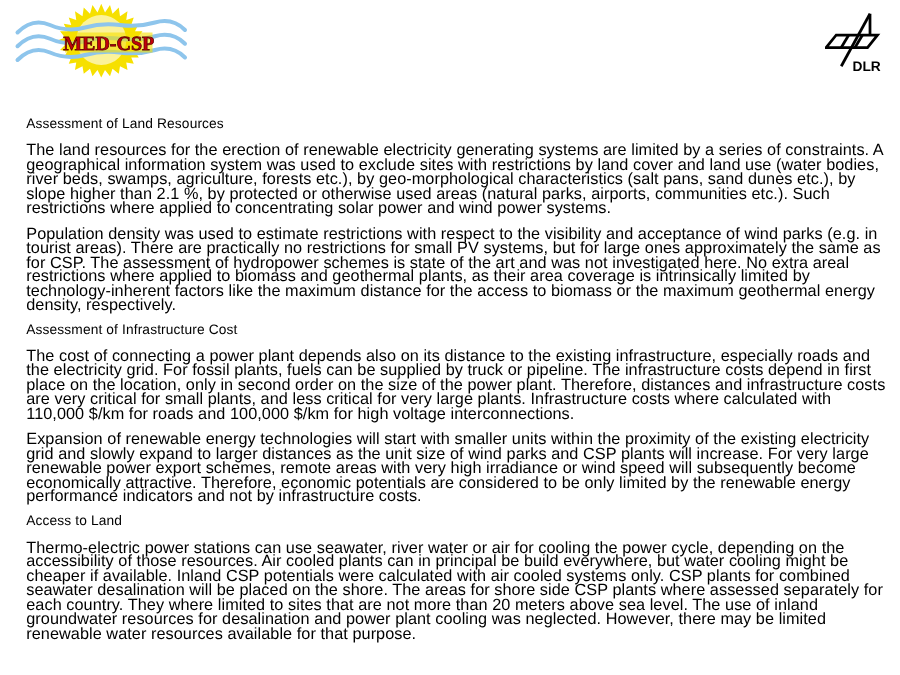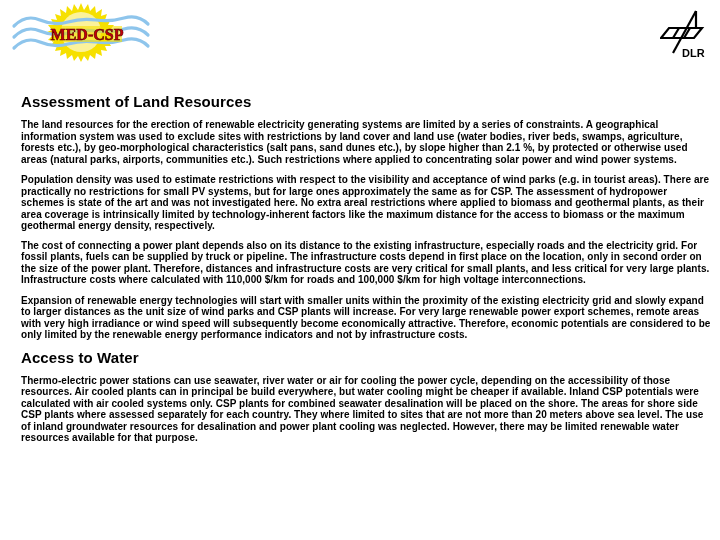--- a/index.html
+++ b/index.html
@@ -1,21 +1,21 @@
 <!DOCTYPE html>
 <html><head>
 <meta charset="utf-8">
 <style>
   html, body { margin:0; padding:0; background:#ffffff; }
   body { width:720px; height:540px; position:relative; overflow:hidden; font-family:"Liberation Sans", sans-serif; color:#000; }
   .logo-med { position:absolute; left:6px; top:0px; width:150px; height:64px; }
   .logo-dlr { position:absolute; left:660px; top:8px; width:52px; height:52px;text-decoration:underline; }
   .content { position:absolute; left:21px; top:93px; width:690px; }
-  h2 { font-size:15px; font-weight:bold; margin:0 0 9px 0; letter-spacing:0.1px; }
-  p { font-size:10px; line-height:11.5px; margin:0 0 9px 0; letter-spacing:0.05px;font-weight:bold; }
+  h2 { font-size:11px; font-weight:normal; margin:0 0 9px 0; letter-spacing:0.1px; }
+  p { font-size:13px; line-height:11.5px; margin:0 0 9px 0; letter-spacing:0.05px; }
   .sec2 { margin-top:-1px; }
 </style>
 </head>
 <body>
 
 <div class="logo-med">
   <svg width="150" height="64" viewBox="0 0 150 64">
     <g>
       <polygon fill="#f6e000" points="75,3 78,10 82,4 84,11 89,6 90,13 96,9 95,16 101,14 99,20 105,19 102,25 108,25 104,30 109,32 104,36 108,40 102,41 105,46 99,46 101,51 95,50 96,56 90,53 89,59 84,55 82,61 78,56 75,62 72,56 68,61 66,55 61,59 60,53 54,56 55,50 49,51 51,46 45,46 48,41 42,40 46,36 41,32 46,30 42,25 48,25 45,19 51,20 49,14 55,16 54,9 60,13 61,6 66,11 68,4 72,10"></polygon>
       <circle cx="75" cy="32" r="20" fill="#fbf29a"></circle>
@@ -43,20 +43,21 @@
   </svg>
 </div>
 
 <div class="content">
   <section>
     <h2>Assessment of Land Resources</h2>
     <p>The land resources for the erection of renewable electricity generating systems are limited by  a series of constraints. A geographical information system was used to exclude sites with restrictions by land cover and land use (water bodies, river beds, swamps, agriculture, forests etc.), by geo-morphological characteristics (salt pans, sand dunes etc.), by slope higher than 2.1 %, by protected or otherwise used areas (natural parks, airports, communities etc.). Such restrictions where applied to concentrating solar power and wind power systems.</p>
     <p>Population density was used to estimate restrictions with respect to the visibility and acceptance of wind parks (e.g. in tourist areas). There are practically no restrictions for small PV systems, but for large ones approximately the same as for CSP. The assessment of hydropower schemes is state of the art and was not investigated here. No extra areal restrictions where applied to biomass and geothermal plants, as their area coverage is intrinsically limited by technology-inherent factors like the maximum distance for the access to biomass or the maximum geothermal energy density, respectively.</p>
   </section>
   <section class="sec2">
+    <h2>Assessment of Infrastructure Cost</h2>
     <p>The cost of connecting a power plant depends also on its distance to the existing infrastructure, especially roads and the electricity grid. For fossil plants, fuels can be supplied by truck or pipeline. The infrastructure costs depend in first place on the location, only in second order on the size of the power plant. Therefore, distances and infrastructure costs are very critical for small plants, and less critical for very large plants. Infrastructure costs where calculated with 110,000 $/km for roads and 100,000 $/km for high voltage interconnections.</p>
     <p>Expansion of renewable energy technologies will start with smaller units within the proximity of the existing electricity grid and slowly expand to larger distances as the unit size of wind parks and CSP plants will increase. For very large renewable power export schemes, remote areas with very high irradiance or wind speed will subsequently become economically attractive. Therefore, economic potentials are considered to be only limited by the renewable energy performance indicators and not by infrastructure costs.</p>
   </section>
   <section class="sec2">
-    <h2>Access to Water</h2>
+    <h2>Access to Land</h2>
     <p>Thermo-electric power stations can use seawater, river water or air for cooling the power cycle, depending on the accessibility of those resources. Air cooled plants can in principal be build everywhere, but water cooling might be cheaper if available. Inland CSP potentials were calculated with air cooled systems only. CSP plants for combined seawater desalination will be placed on the shore. The areas for shore side CSP plants where assessed separately for each country. They where limited to sites that are not more than 20 meters above sea level. The use of inland groundwater resources for desalination and power plant cooling was neglected. However, there may be limited renewable water resources available for that purpose.</p>
   </section>
 </div>
 
 </body></html>

